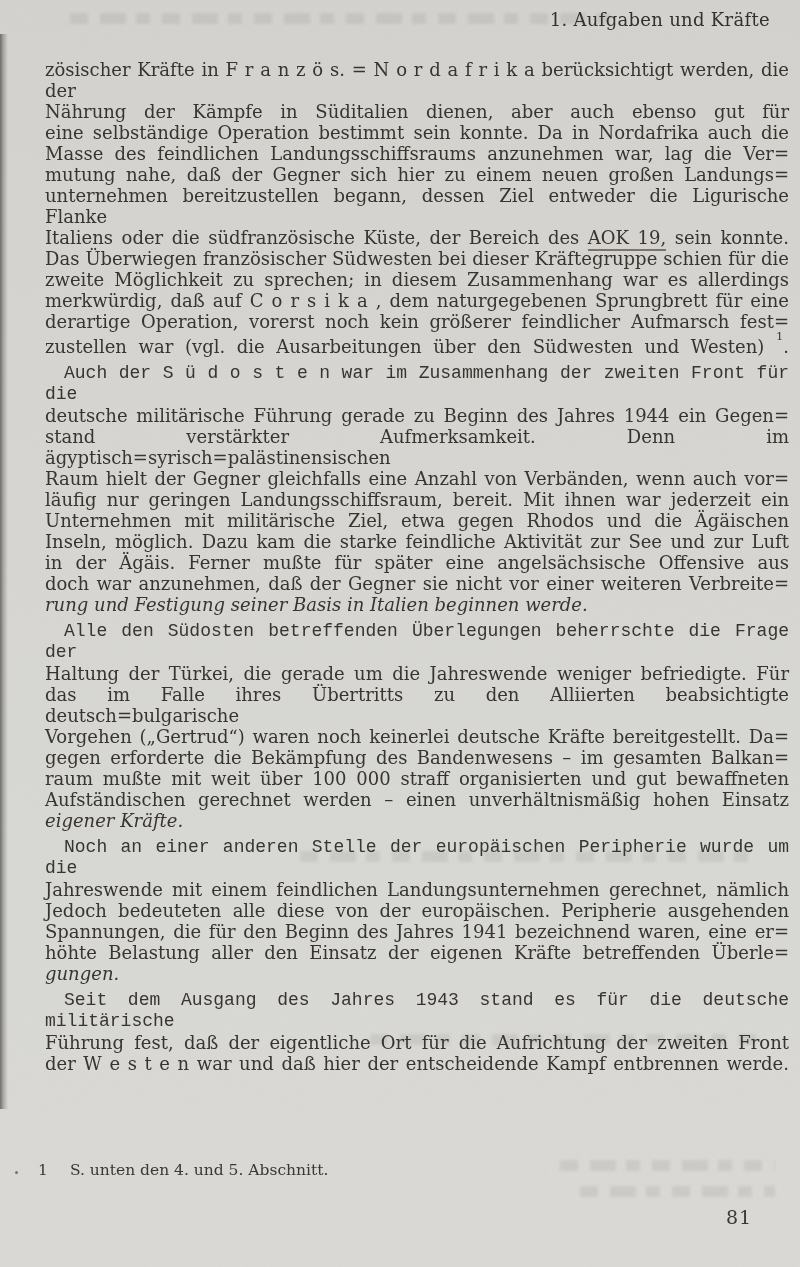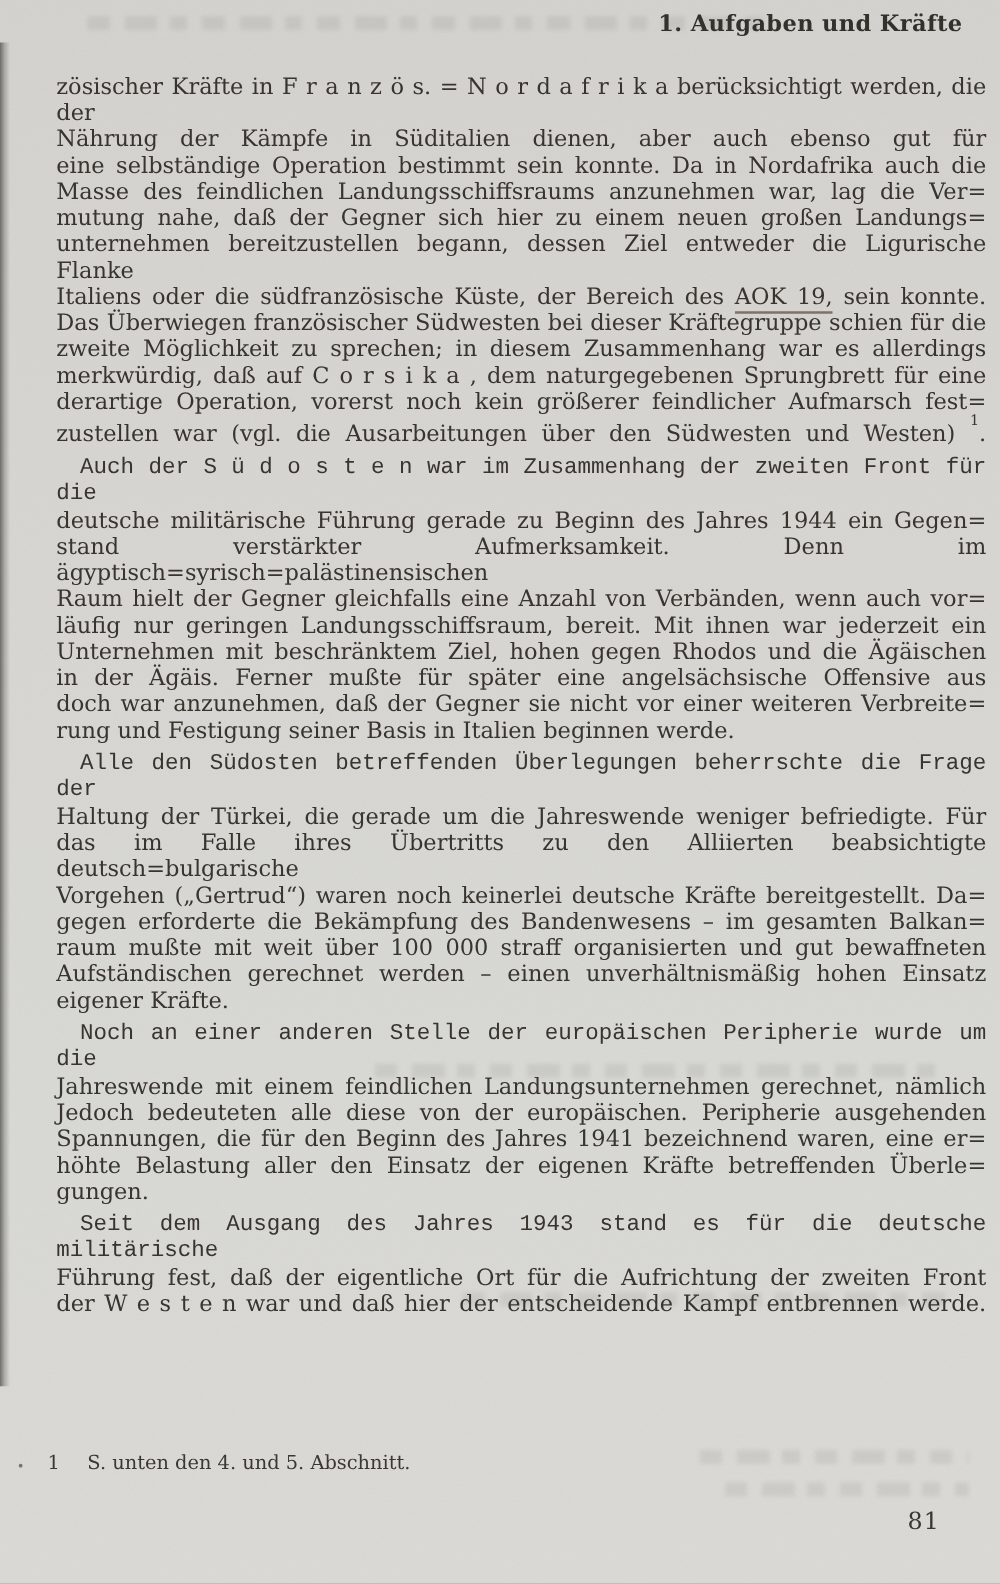--- a/index.html
+++ b/index.html
@@ -10,29 +10,29 @@
     font-family:"DejaVu Serif","Liberation Serif",serif;
     color:#38352f;
   }
   .grain{position:absolute;left:0;top:0;pointer-events:none;}
   .left-edge{
     position:absolute;left:0;top:34px;width:8px;height:1075px;
     background:linear-gradient(to right,rgba(42,41,37,.6),rgba(42,41,37,.25) 45%,rgba(42,41,37,0));
   }
   .running-head{
     position:absolute;top:9px;right:30px;
-    font-size:18px;font-weight:bold;letter-spacing:.3px;color:#33312b;
+    font-size:18px;font-weight:normal;letter-spacing:.3px;color:#33312b;
   }
   .body-text{
     position:absolute;left:45px;top:59px;width:744px;
     font-size:18px;line-height:21px;text-rendering:optimizeLegibility;
   }
   .para+.para{margin-top:6px;}
   .line{text-align:justify;text-align-last:justify;}
-  .line.last{text-align-last:left;}
+  .line.last{text-align-last:left;font-style:italic;}
   .line.indent{text-indent:19px;font-family:Liberation Mono, monospace;}
   .u{border-bottom:2px solid rgba(96,82,64,.75);padding-bottom:1px;}
   sup.fnref{font-size:11.5px;position:relative;top:-6px;}
   .footnote{
     position:absolute;left:28px;top:1161px;width:744px;
     font-size:15.5px;color:#3b3833;
   }
   .footnote .marker{margin-left:10px;margin-right:22px;}
   .fn-dot{
     position:absolute;left:15px;top:1171px;width:3px;height:3px;border-radius:50%;
@@ -83,21 +83,22 @@
         <div class="line"><span>merkwürdig, daß auf C o r s i k a , dem naturgegebenen Sprungbrett für eine</span></div>
         <div class="line"><span>derartige Operation, vorerst noch kein größerer feindlicher Aufmarsch fest=</span></div>
         <div class="line"><span>zustellen war (vgl. die Ausarbeitungen über den Südwesten und Westen) </span><sup class="fnref">1</sup><span>.</span></div>
       </div>
       <div class="para">
         <div class="line indent"><span>Auch der S ü d o s t e n war im Zusammenhang der zweiten Front für die</span></div>
         <div class="line"><span>deutsche militärische Führung gerade zu Beginn des Jahres 1944 ein Gegen=</span></div>
         <div class="line"><span>stand verstärkter Aufmerksamkeit. Denn im ägyptisch=syrisch=palästinensischen</span></div>
         <div class="line"><span>Raum hielt der Gegner gleichfalls eine Anzahl von Verbänden, wenn auch vor=</span></div>
         <div class="line"><span>läufig nur geringen Landungsschiffsraum, bereit. Mit ihnen war jederzeit ein</span></div>
-        <div class="line"><span>Unternehmen mit beschränktem Ziel, hohen gegen Rhodos und die Ägäischen</span></div>
+        <div class="line"><span>Unternehmen mit militärische Ziel, etwa gegen Rhodos und die Ägäischen</span></div>
+        <div class="line"><span>Inseln, möglich. Dazu kam die starke feindliche Aktivität zur See und zur Luft</span></div>
         <div class="line"><span>in der Ägäis. Ferner mußte für später eine angelsächsische Offensive aus</span></div>
         <div class="line"><span>doch war anzunehmen, daß der Gegner sie nicht vor einer weiteren Verbreite=</span></div>
         <div class="line last"><span>rung und Festigung seiner Basis in Italien beginnen werde.</span></div>
       </div>
       <div class="para">
         <div class="line indent"><span>Alle den Südosten betreffenden Überlegungen beherrschte die Frage der</span></div>
         <div class="line"><span>Haltung der Türkei, die gerade um die Jahreswende weniger befriedigte. Für</span></div>
         <div class="line"><span>das im Falle ihres Übertritts zu den Alliierten beabsichtigte deutsch=bulgarische</span></div>
         <div class="line"><span>Vorgehen („Gertrud“) waren noch keinerlei deutsche Kräfte bereitgestellt. Da=</span></div>
         <div class="line"><span>gegen erforderte die Bekämpfung des Bandenwesens – im gesamten Balkan=</span></div>

